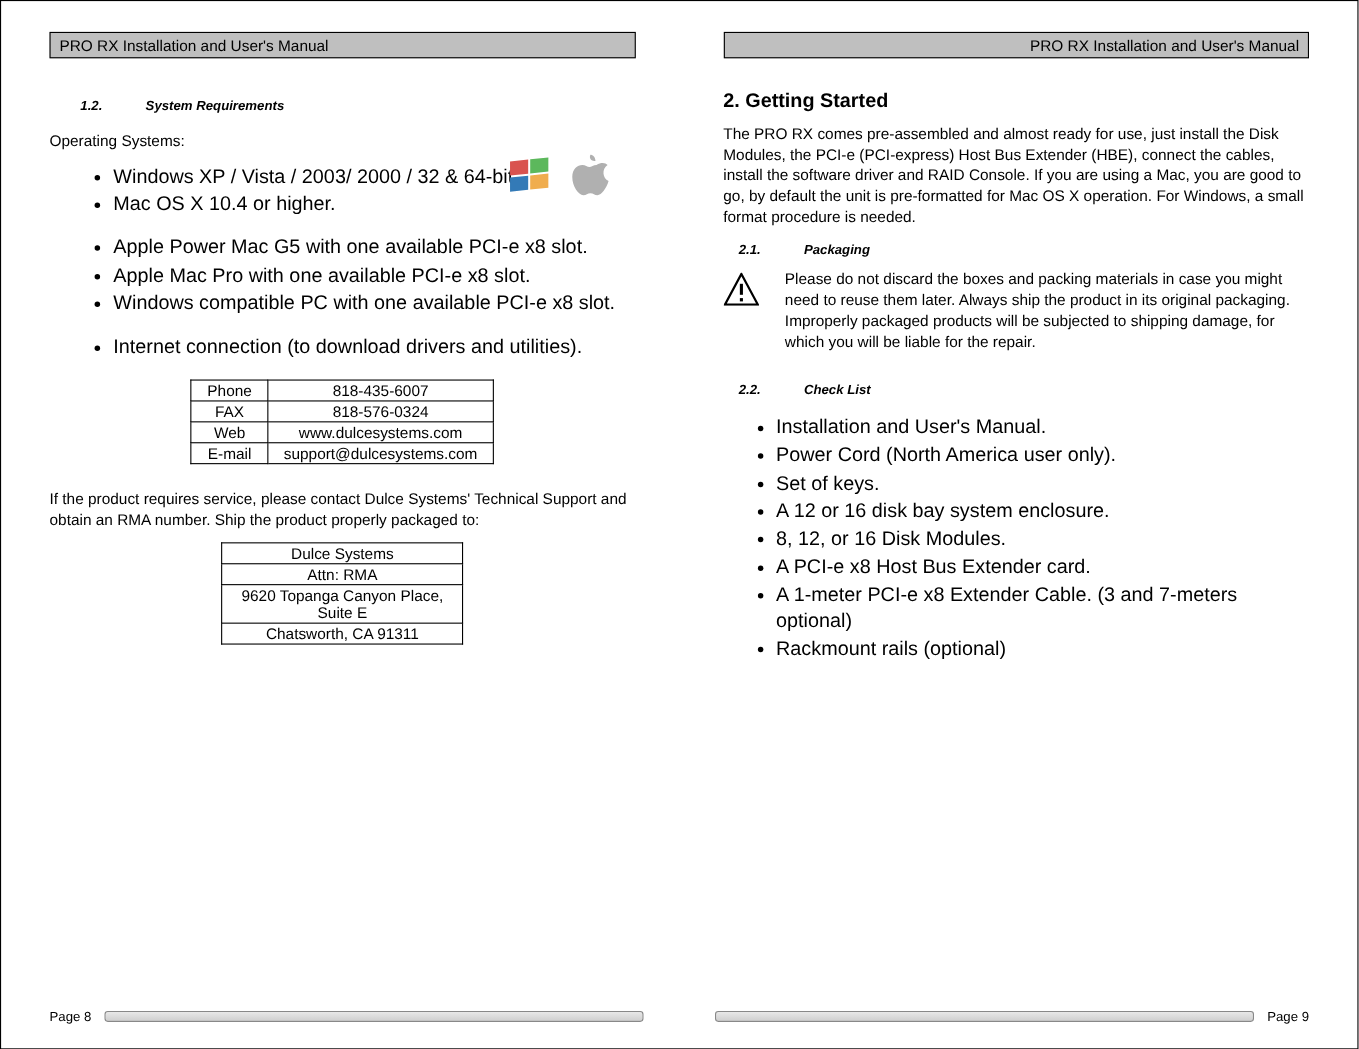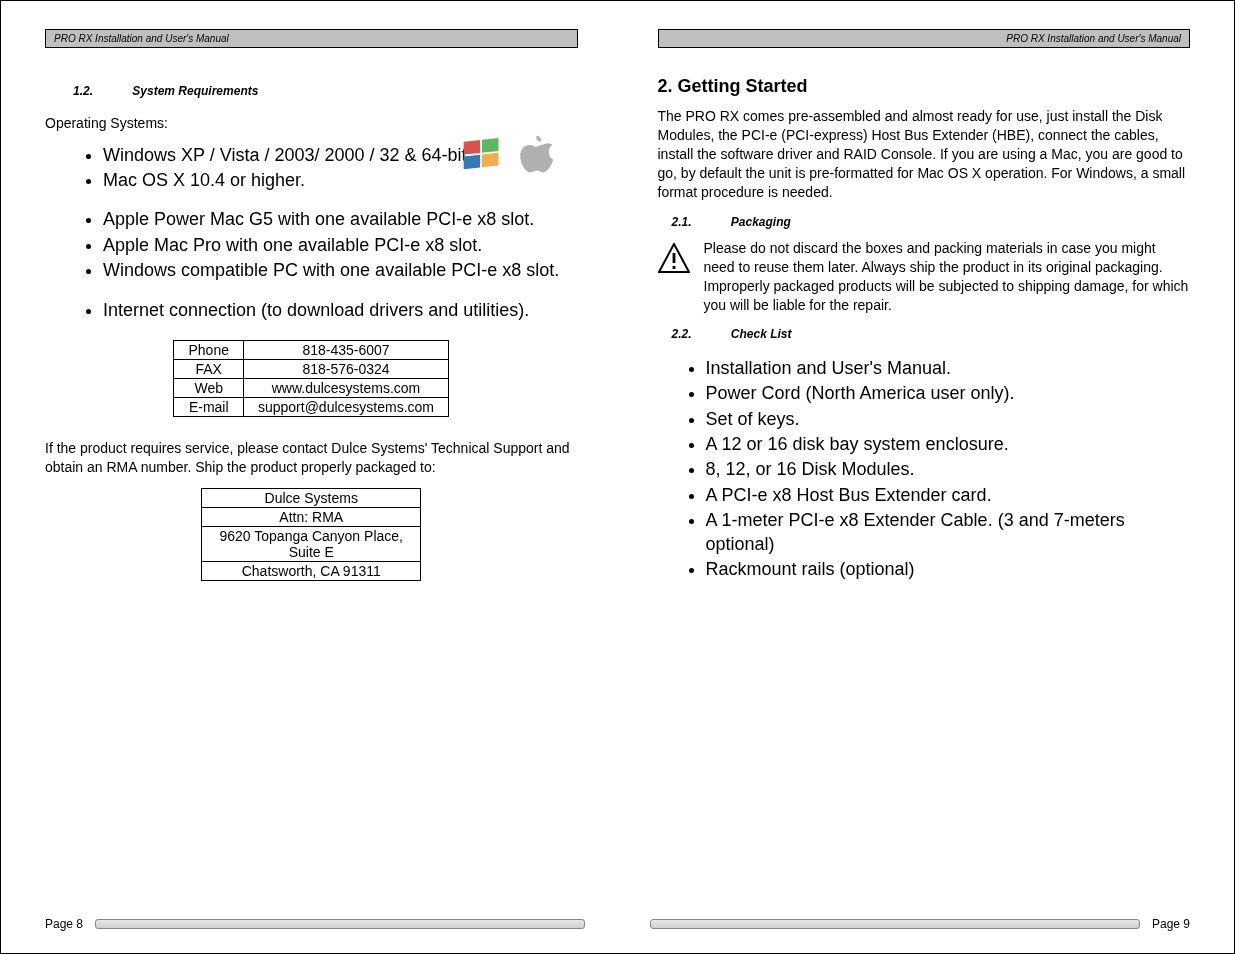--- a/index.html
+++ b/index.html
@@ -22,23 +22,22 @@
     box-sizing: border-box;
     padding: 0 40px 0 44px;
     display: flex;
     flex-direction: column;
   }
   .col.right { padding: 0 44px 0 40px; }
   .header-bar {
     background: #bfbfbf;
     border: 1px solid #000;
     padding: 3px 8px;
-    font-size: 10px;
+    font-size: 14px;
     margin-bottom: 28px;
-    font-style: italic;
   }
   .header-bar.right { text-align: right; }
   .section-head {
     font-weight: bold;
     font-style: italic;
     font-size: 12px;
     margin: 8px 0 10px 28px;
   }
   .section-head .num { display:inline-block; width: 56px; font-style: italic; }
   .chapter-head {
@@ -80,23 +79,23 @@
     font-size: 14px;
     width: 220px;
   }
   table.addr td {
     border: 1px solid #000;
     padding: 1px 6px;
     text-align: center;
   }
   .packaging-row {
     display: flex;
-    gap: 14px;
+    gap: 24px;
     align-items: flex-start;
-    margin-bottom: 4px;
+    margin-bottom: 19px;
     justify-content: flex-end;
   }
   .warn-icon { flex: 0 0 32px; margin-top: 4px; }
   .warn-icon svg { width: 32px; height: 30px; }
   .packaging-row p { margin: 0; font-size: 14px; line-height: 1.35; }
   .footer {
     position: absolute;
     bottom: 22px;
     font-size: 12px;
     display: flex;

